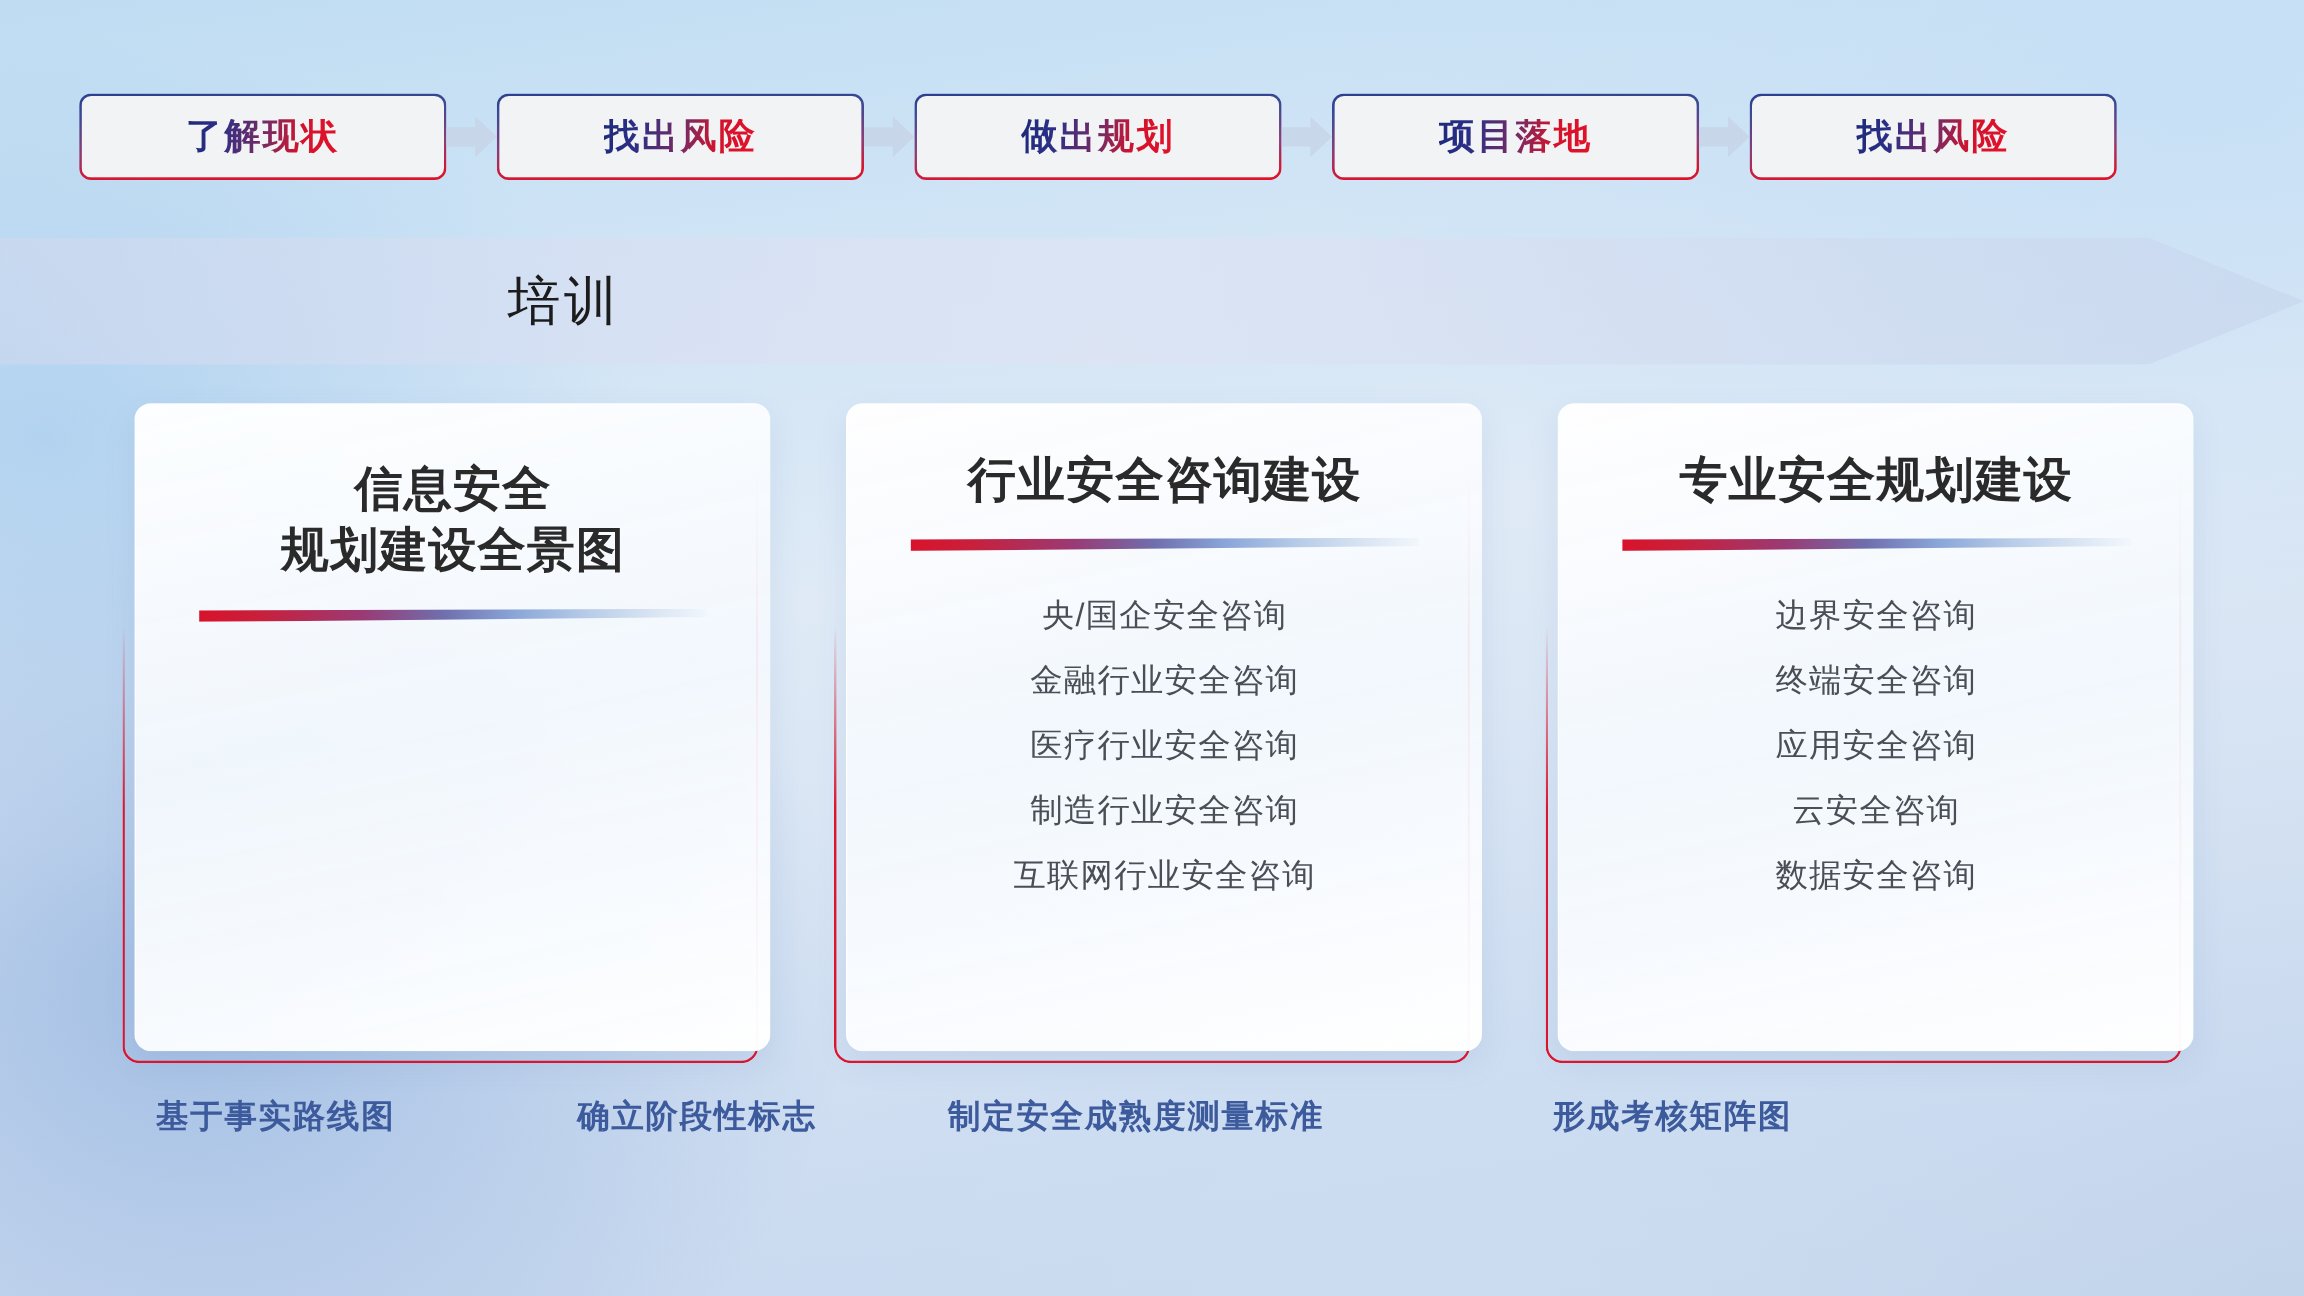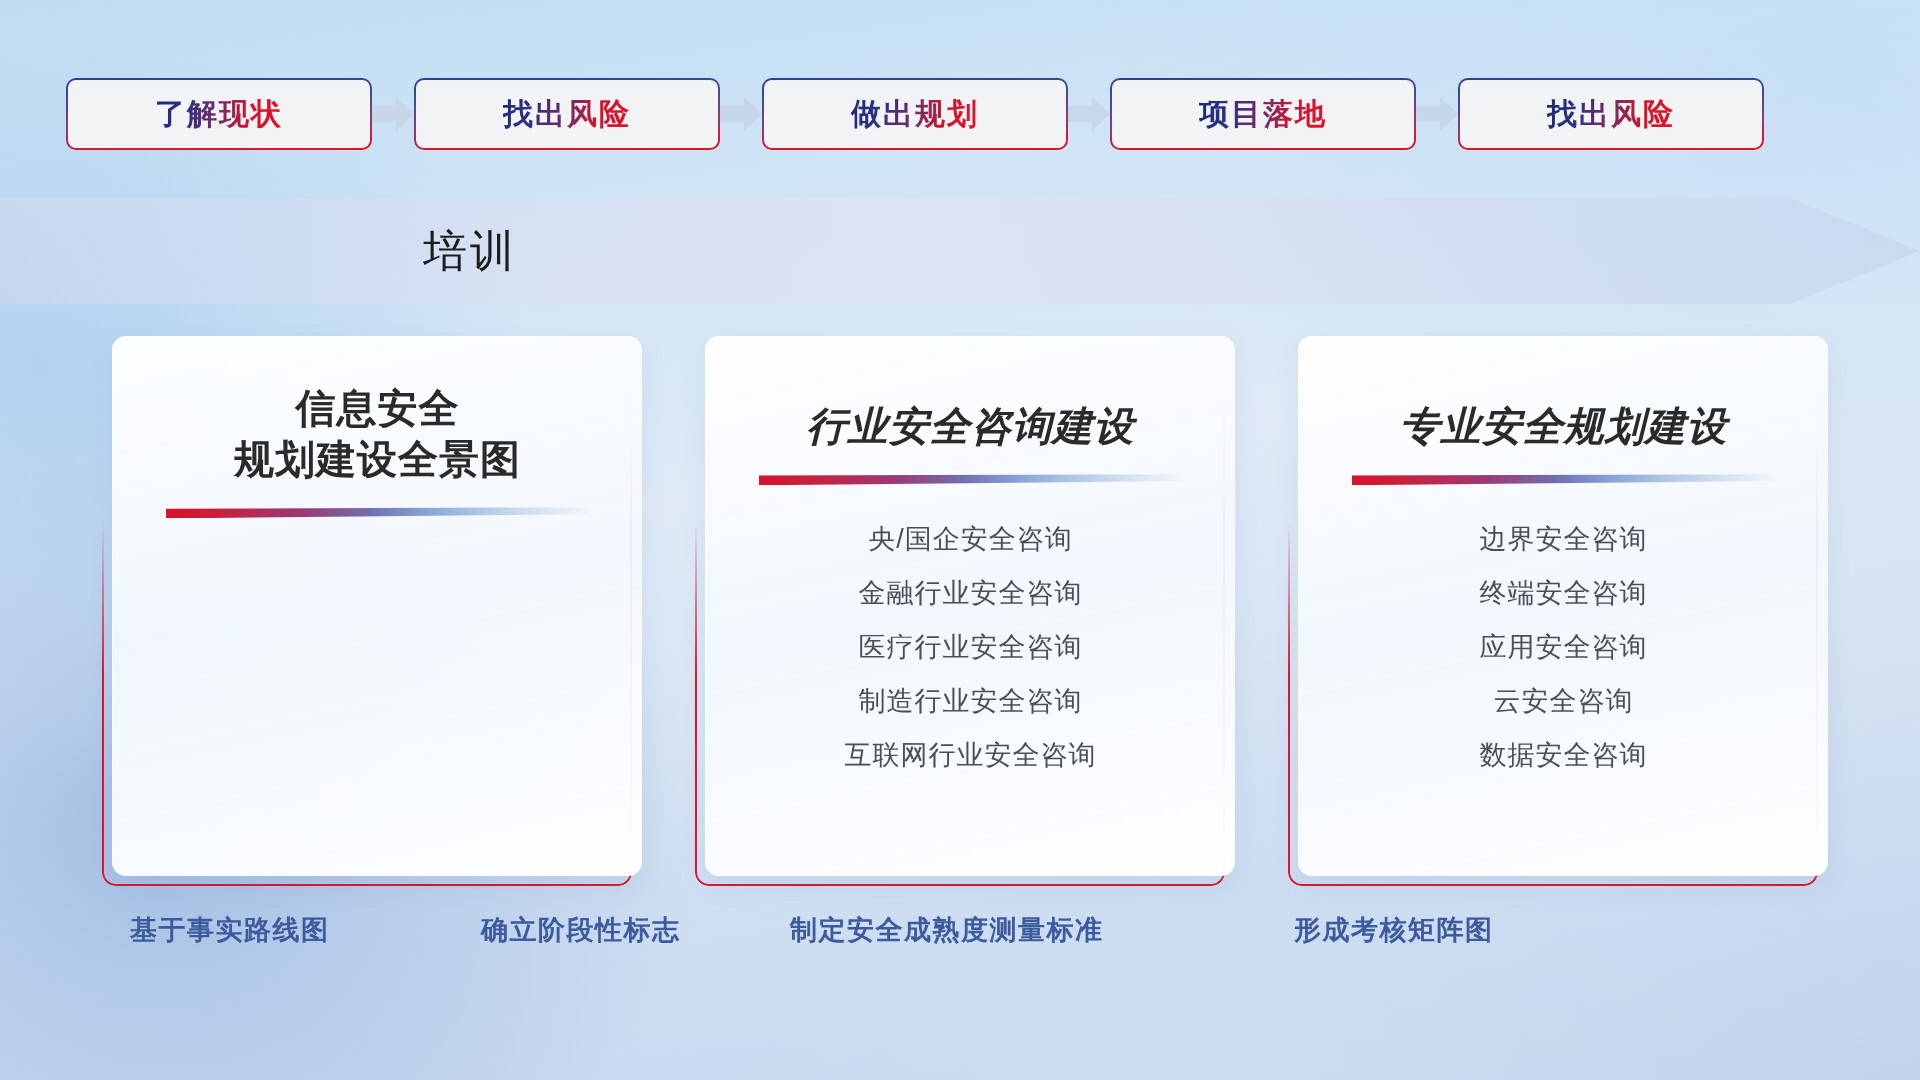--- a/index.html
+++ b/index.html
@@ -166,21 +166,21 @@
   .card-title {
     margin-top: 46px;
     text-align: center;
     font-size: 40px;
     font-weight: 700;
     color: #2a2a2a;
     line-height: 1.28;
     letter-spacing: 1px;
     white-space: pre-line;
   }
-  .card-title.single { margin-top: 64px; font-style: italic; }
+  .card-title.single { margin-top: 38px; }
 
   .card-rule {
     position: relative;
     margin-top: 22px;
     width: 424px;
     height: 11px;
     flex: 0 0 auto;
   }
   .card-rule .rule-shape {
     position: absolute;

